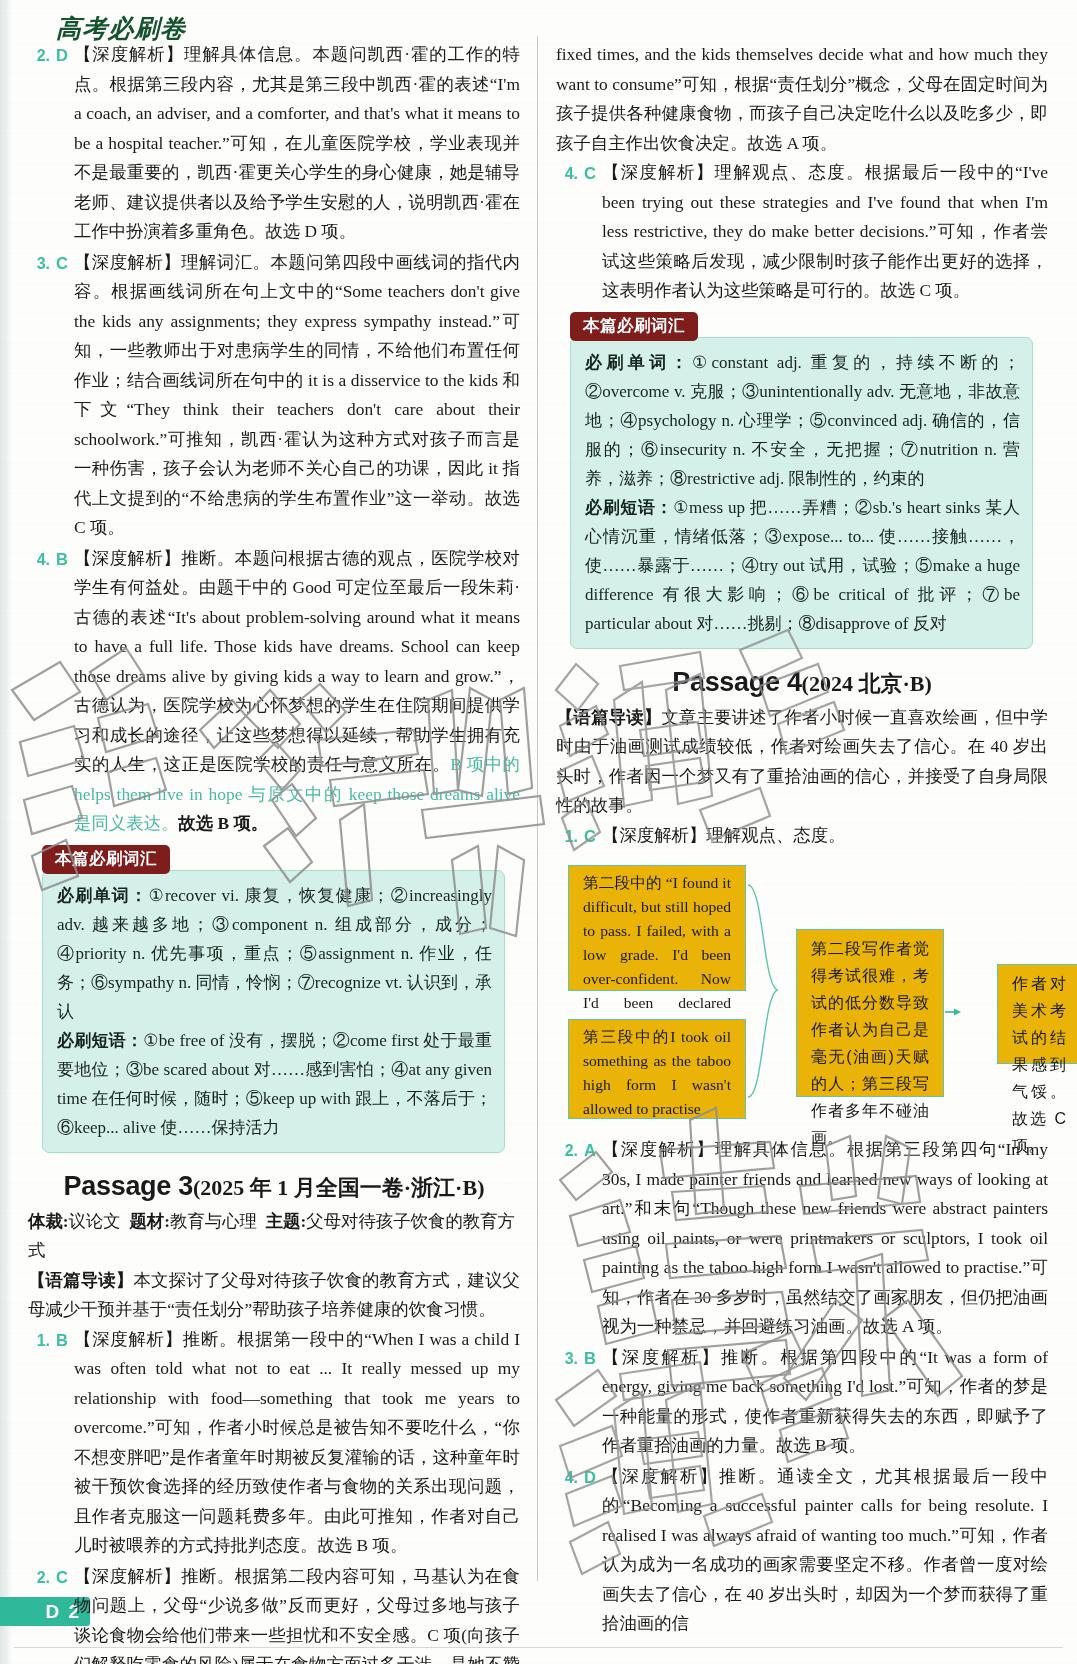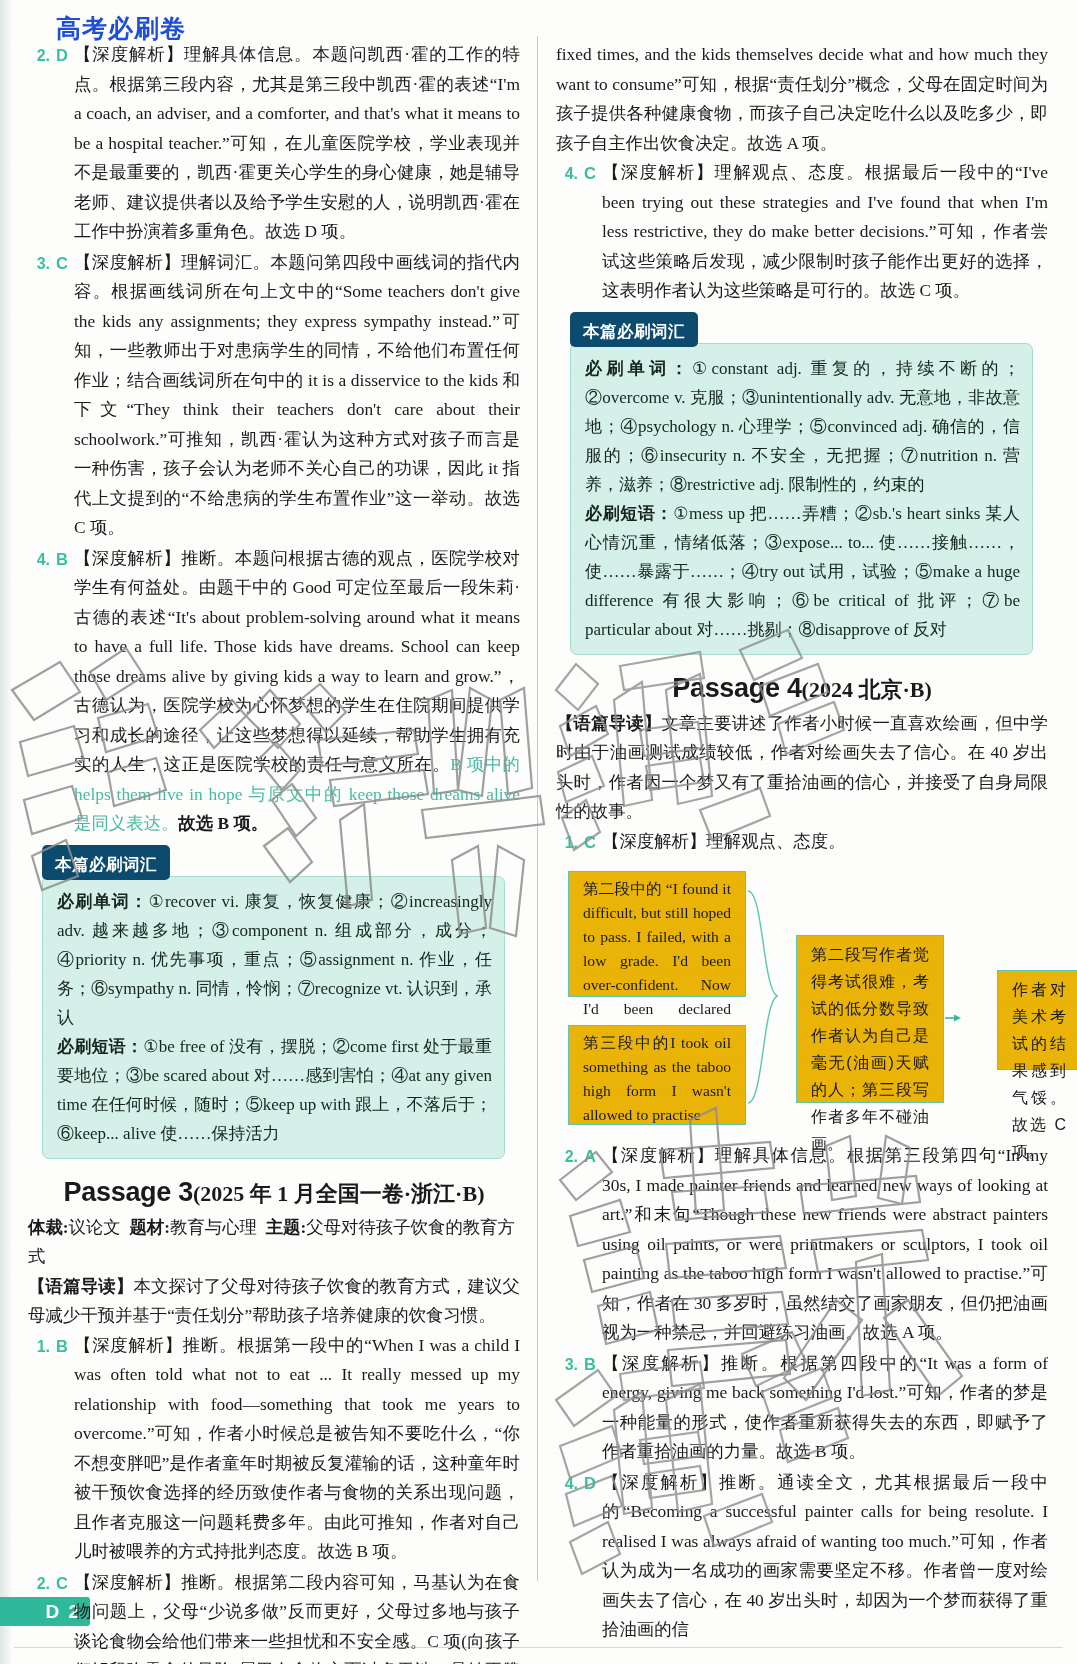--- a/index.html
+++ b/index.html
@@ -26,22 +26,22 @@
     background:#c9c9c9;
   }
   #footer-rule {
     position:absolute; left:14px; top:1647px; width:1049px; height:1px;
     background:#d8d8d8;
   }
   
   #brand {
     position:absolute; left:56px; top:12px;
     font-family:"Liberation Serif", serif;
-    font-size:25px; font-weight:bold; 
-    color:#1d4ed8; letter-spacing:1px;
+    font-size:25px; font-weight:bold; font-style:italic;
+    color:#14532d; letter-spacing:1px;
     white-space:nowrap;
   }
   
   #page-tag {
     position:absolute; left:0px; top:1597px;
     width:90px; height:29px;
     background:#2fb89a;
     border-radius:0 3px 3px 0;
     color:#ffffff;
     font-family:"Liberation Sans", sans-serif;
@@ -90,25 +90,25 @@
     text-align:justify; text-justify:inter-character;
   }
   .tag  { font-weight:bold; }
   .bold { font-weight:bold; }
   .teal-note { color:#49b9a4; }
 
   
   .vocab-wrap { margin:6px 0 6px 14px; width:463px; position:relative; }
   .vocab-label {
     display:inline-block;
-    background:#0c4a6e;
+    background:#7f1d1d;
     color:#ffffff;
     font-family:"Liberation Sans", sans-serif;
     font-size:16.5px; font-weight:bold;
-    padding:9px 13px 4px 13px;
+    padding:3px 13px 4px 13px;
     border-radius:5px;
     position:relative; z-index:3;
     letter-spacing:0.5px;
   }
   .vocab-body {
     margin-top:-4px;
     background:#d4f0e8;
     border:1px solid #a5ddd0;
     border-radius:7px;
     padding:10px 12px 10px 14px;

